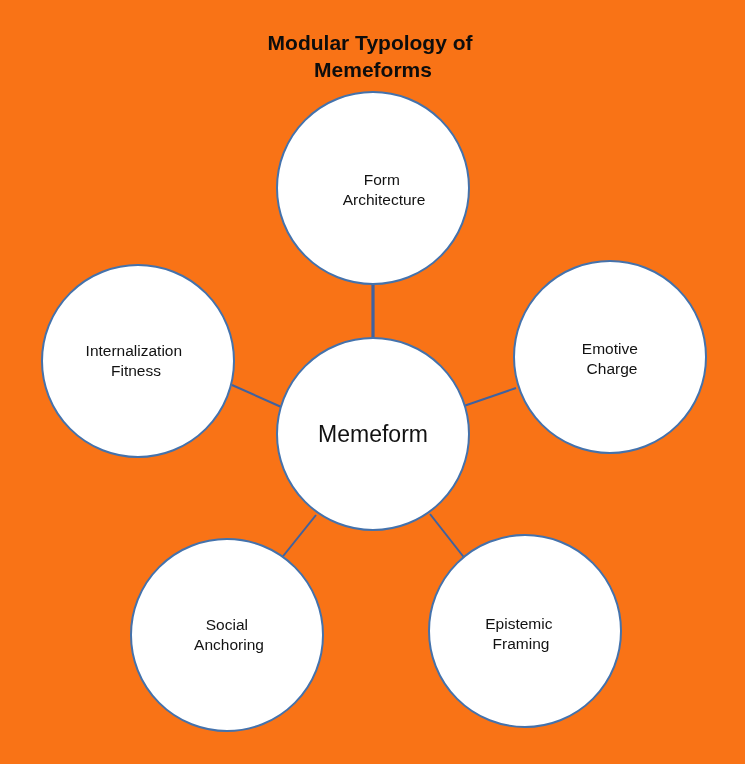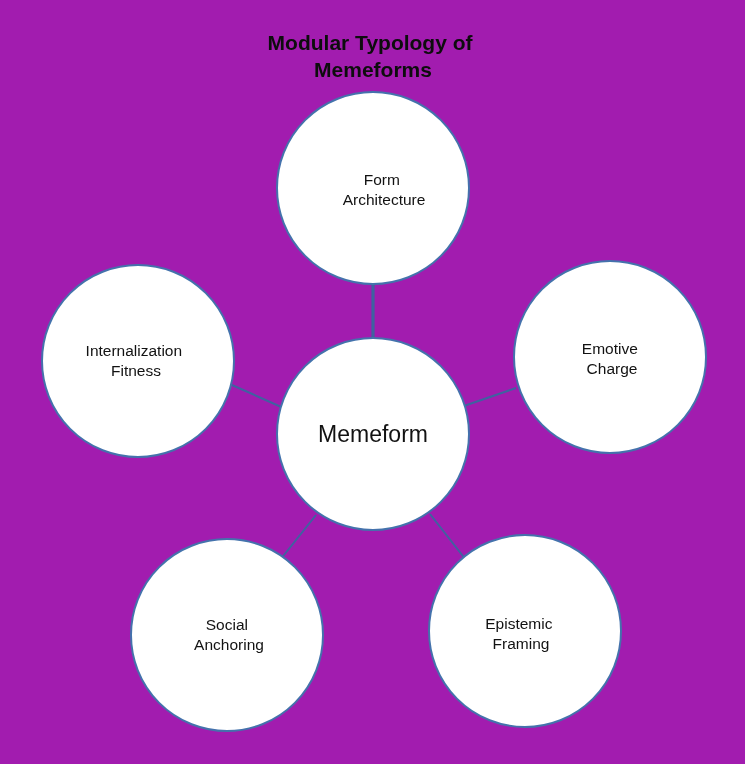--- a/index.html
+++ b/index.html
@@ -49,21 +49,21 @@
   }
   .node-label-hub {
     font-family: "Liberation Sans", sans-serif;
     font-size: 23px;
     fill: #121212;
   }
 </style>
 </head>
 <body>
 
-<div id="diagram-root" style="background: #a21caf;">
+<div id="diagram-root" style="background: #f97316;">
   <svg class="diagram-canvas" viewBox="0 0 745 764" xmlns="http://www.w3.org/2000/svg">
 
     <text class="diagram-title" x="373" y="50" text-anchor="middle" fill="#0d0d0d">
       <tspan x="373" dy="0">Modular Typology of</tspan>
       <tspan x="373" dy="27">Memeforms</tspan>
     </text>
 
     <g>
       <line class="connector-line" x1="373" y1="284" x2="373" y2="339" stroke="#3f62a0" stroke-width="3.2"></line>
       <line class="connector-line" x1="458" y1="408" x2="516" y2="388" stroke="#3f62a0" stroke-width="2"></line>

